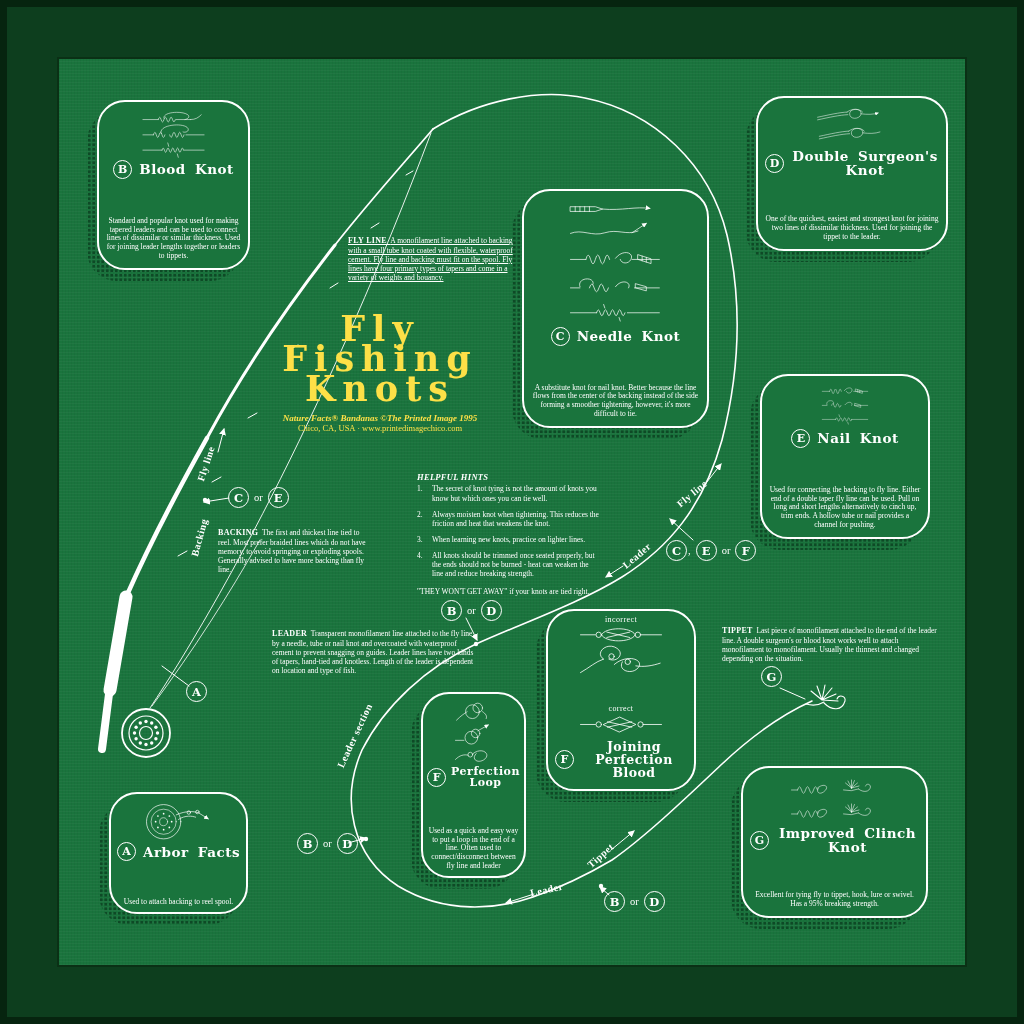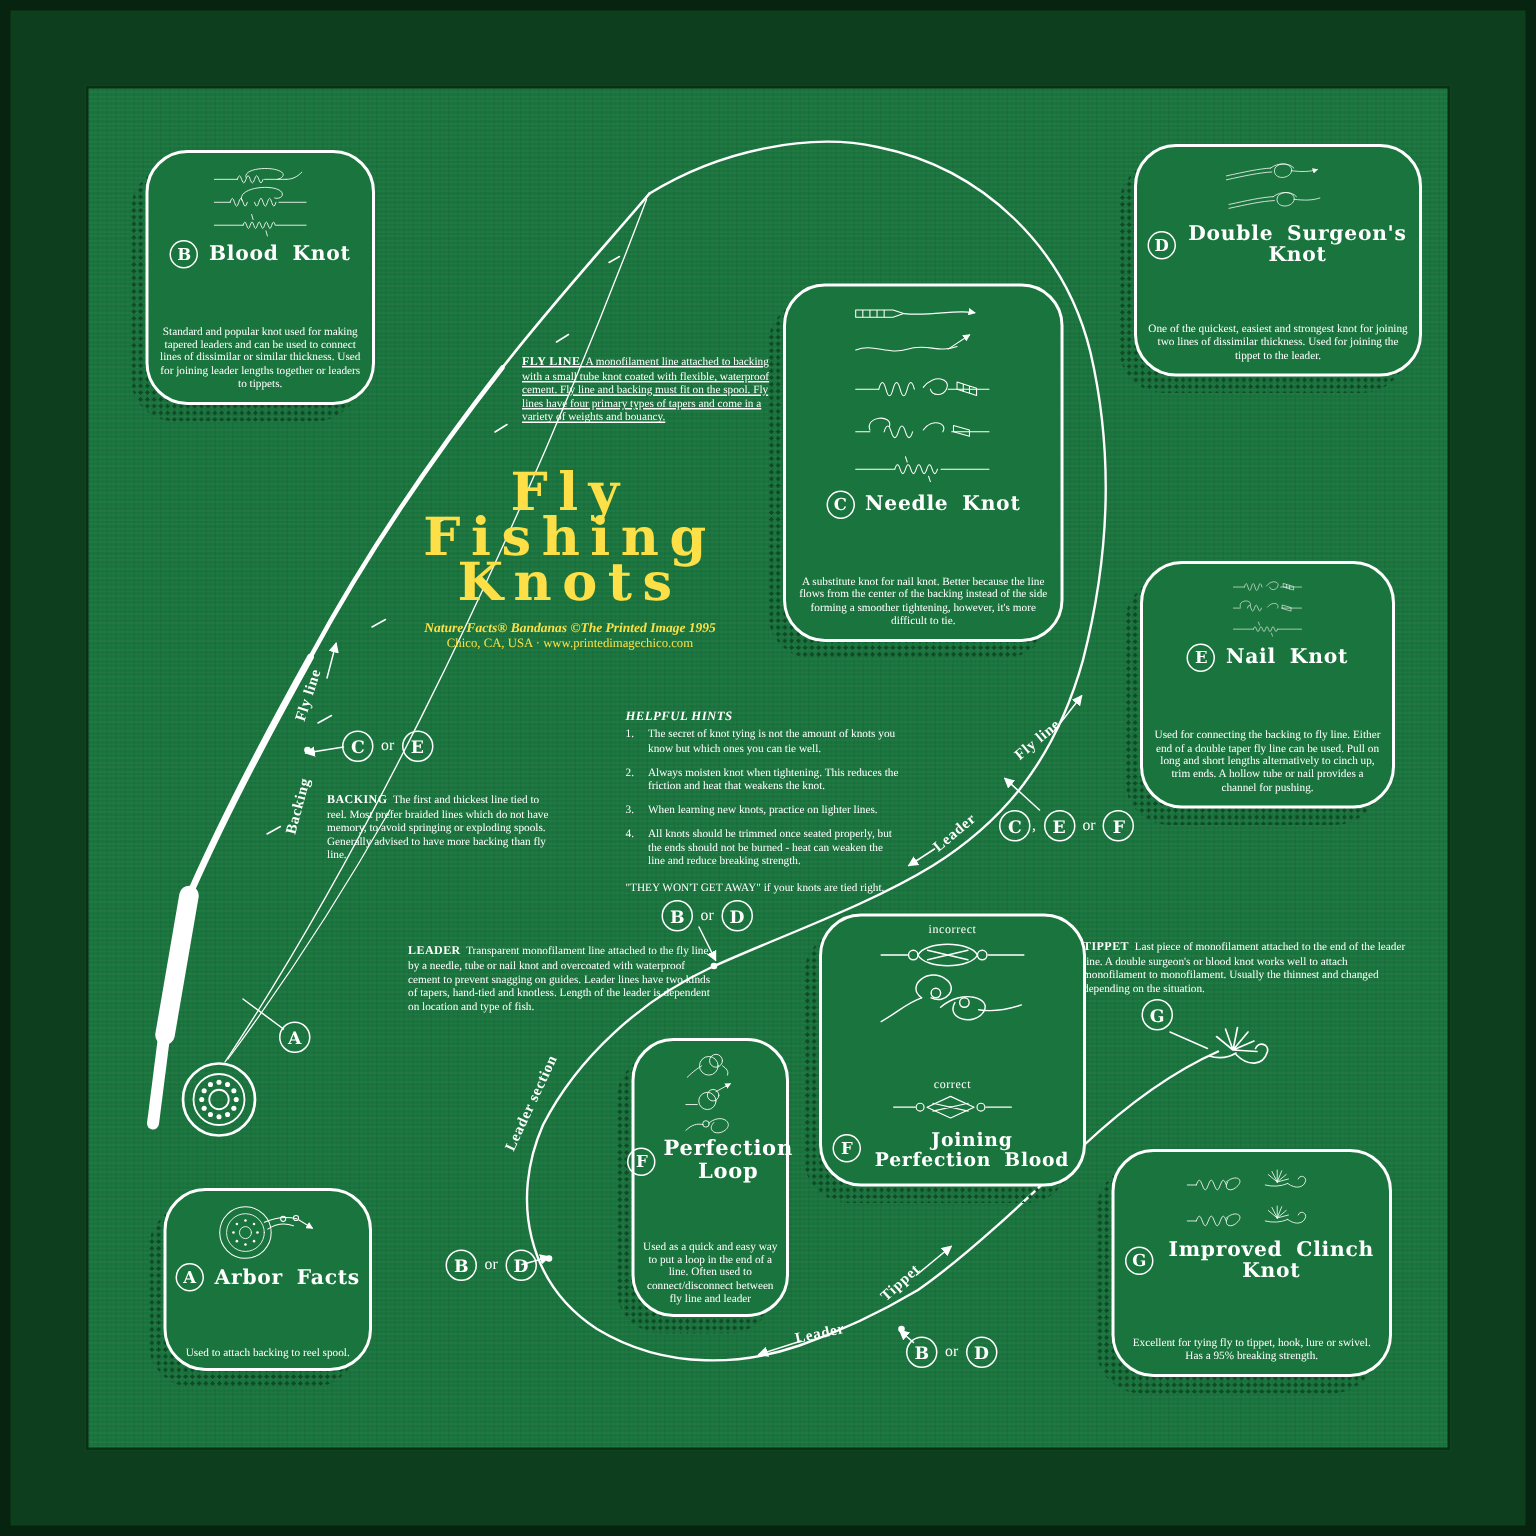--- a/index.html
+++ b/index.html
@@ -323,21 +323,21 @@
       </g>
     </svg>
     <div class="kcap">
       <span class="kletter">E</span>
       <span class="kname">Nail Knot</span>
     </div>
     <div class="kdesc">Used for connecting the backing to fly line.  Either end of a double taper fly line can be used.  Pull on long and short lengths alternatively to cinch up, trim ends. A hollow tube or nail provides a channel for pushing.</div>
   </div>
 </div>
 
-<div class="kwrap" style="left:546px;top:609px;width:178px;height:182px;">
+<div class="kwrap" style="left:546px;top:609px;width:150px;height:182px;">
   <div class="kshadow"></div>
   <div class="kbox" style="padding-top:4px;">
     <span class="jlabel" style="position:static;">incorrect</span>
     <svg class="art" viewBox="0 0 132 118">
       <g class="lineart" stroke-width="1.2">
         <path d="M6 16 H28 M96 16 H126"></path>
         <circle cx="33" cy="16" r="4"></circle>
           <circle cx="91" cy="16" r="4"></circle>
         <path d="M37 16 c6 -12 44 -12 50 0 c-6 12 -44 12 -50 0"></path>
         <path d="M45 12 l34 8 M45 20 l34 -8"></path>
@@ -379,21 +379,21 @@
         <circle cx="42" cy="71" r="12"></circle>
           <circle cx="50" cy="63" r="8"></circle>
         <path d="M54 58 L74 47" marker-end="url(#arw)"></path>
         <path d="M12 112 c8 -8 16 -10 24 -8"></path>
         <circle cx="40" cy="103" r="4.5"></circle>
         <path d="M45 101 c18 -14 36 2 20 12 c-12 7 -24 -2 -14 -12"></path>
       </g>
     </svg>
     <div class="kcap" style="gap:5px;">
       <span class="kletter">F</span>
-      <span class="kname" style="font-size:14px;">Perfection Loop</span>
+      <span class="kname" style="font-size:11px;">Perfection Loop</span>
     </div>
     <div class="kdesc">Used as a quick and easy way to put a loop in the end of a line. Often used to connect/disconnect between fly line and leader</div>
   </div>
 </div>
 
 <div class="kwrap" style="left:109px;top:792px;width:139px;height:122px;">
   <div class="kshadow"></div>
   <div class="kbox" style="padding:6px 6px 5px;">
     <svg class="art" viewBox="0 0 132 72">
       <g class="lineart" stroke-width="1.2">

